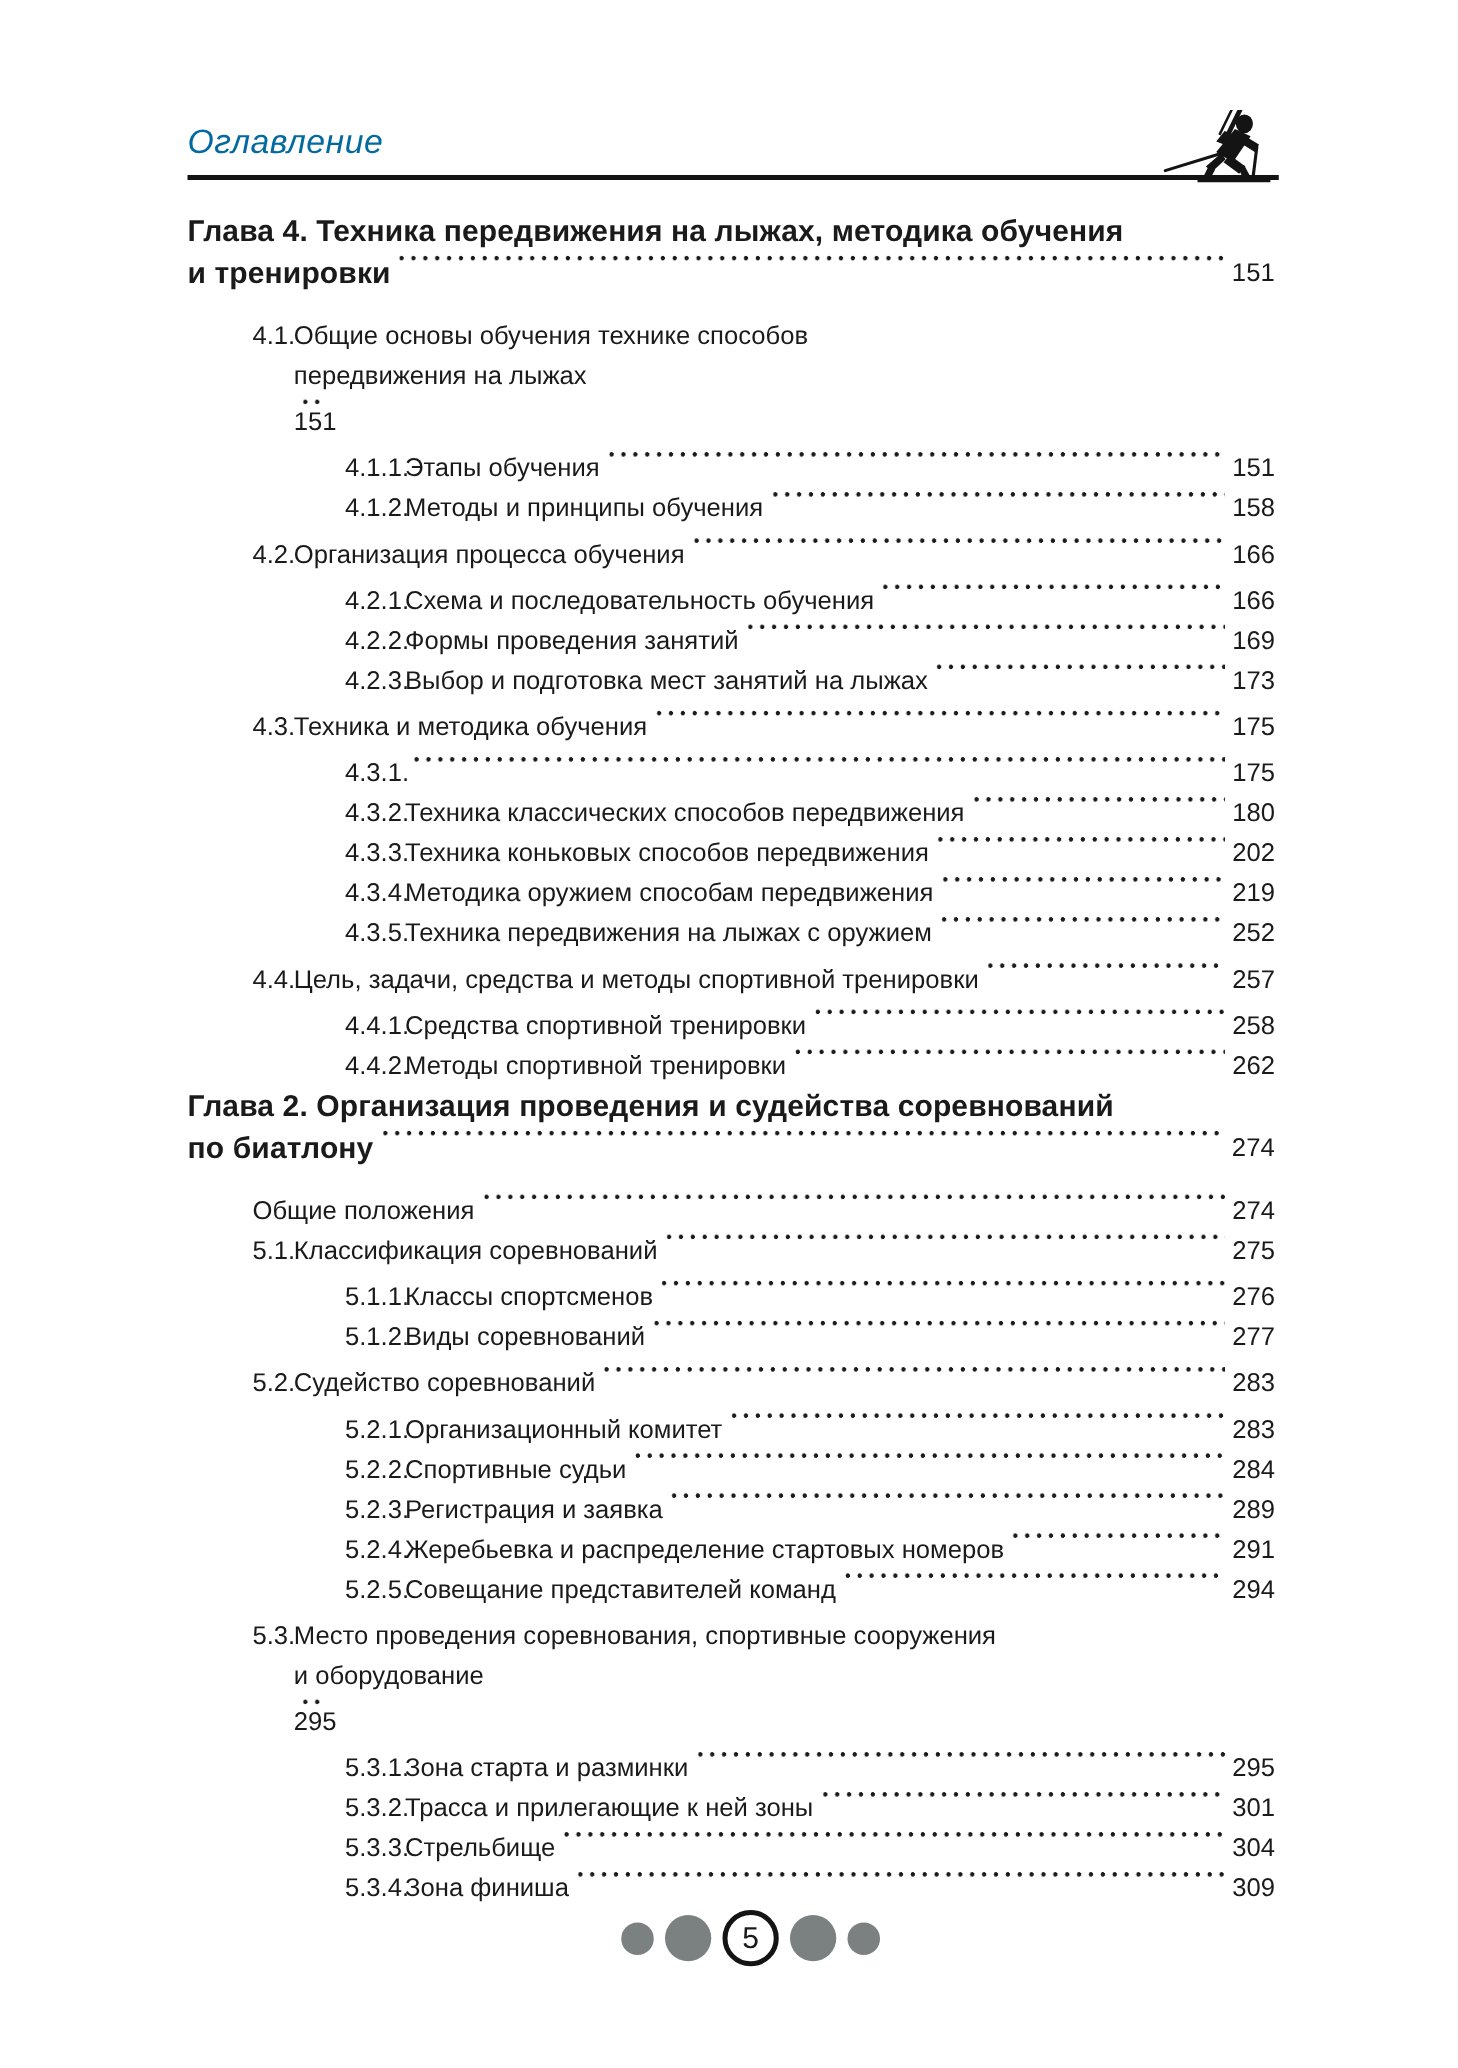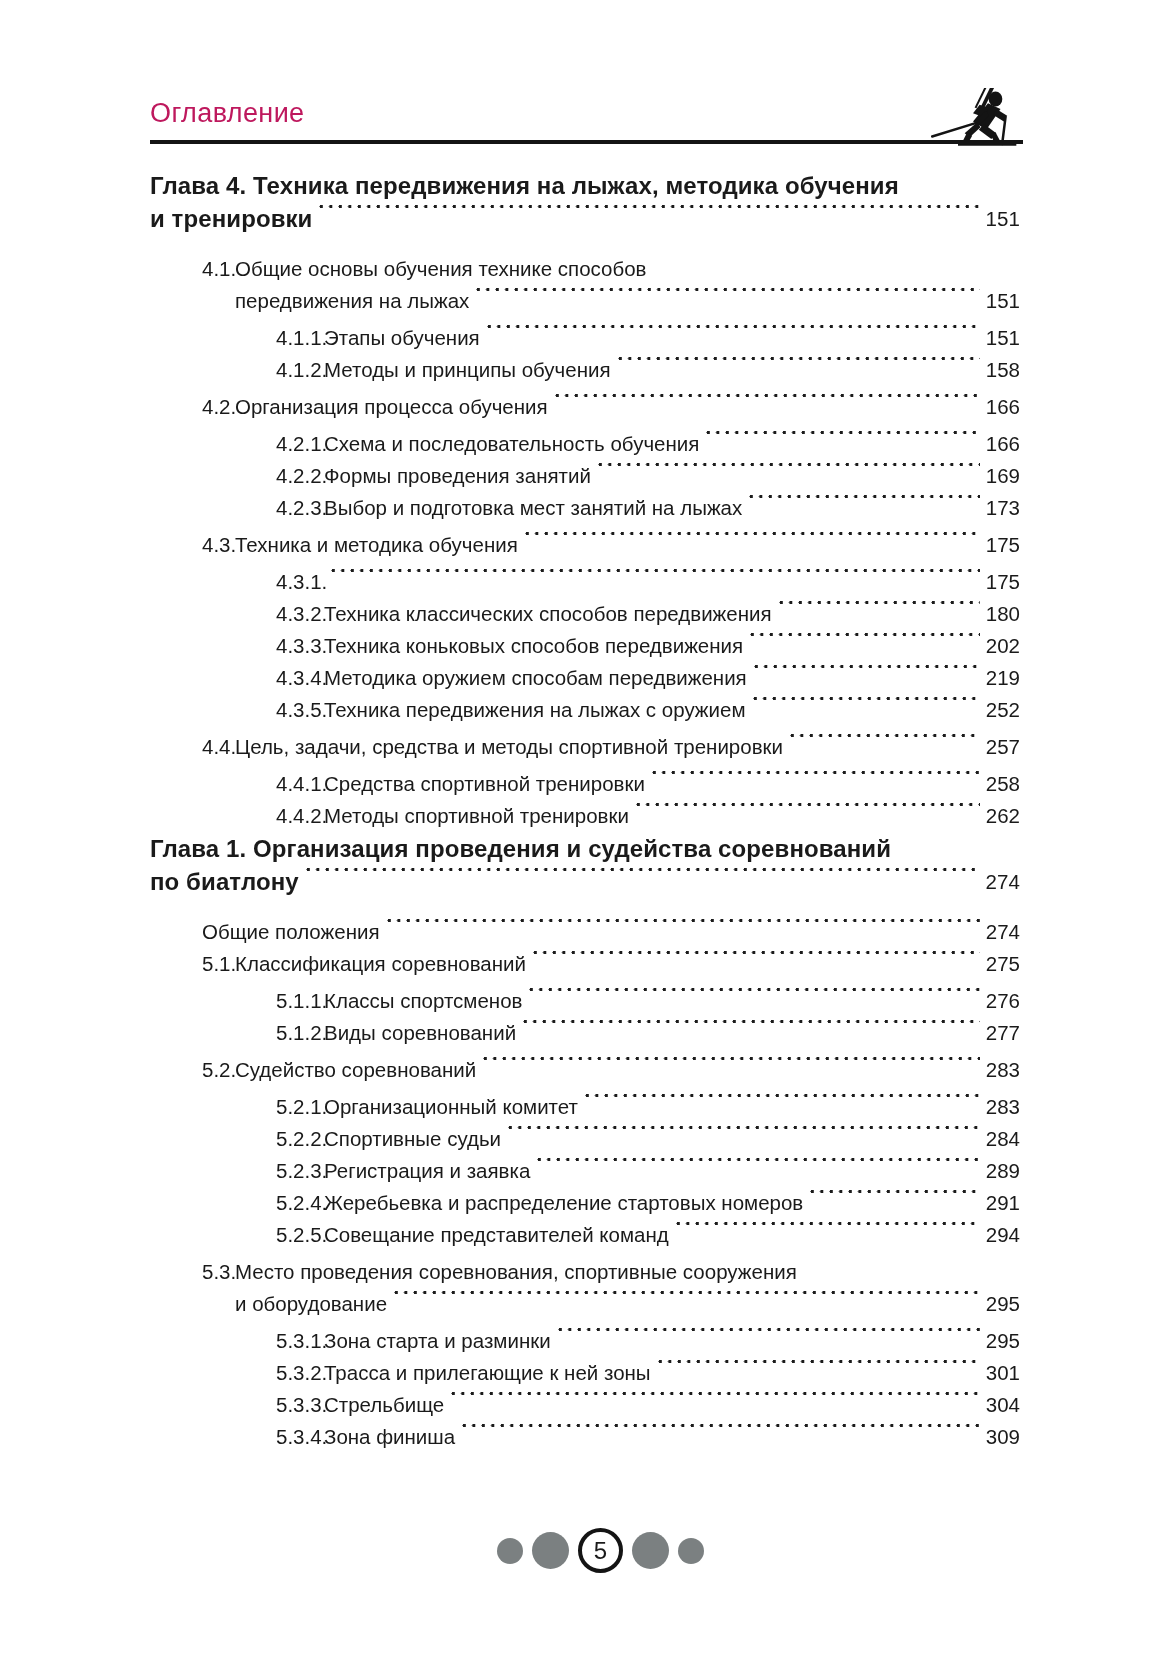--- a/index.html
+++ b/index.html
@@ -4,43 +4,44 @@
 <style>
   html,body{margin:0;padding:0;}
   body{
     width:1166px;height:1654px;background:#ffffff;position:relative;
     font-family:"Liberation Sans","DejaVu Sans",sans-serif;color:#1a1a1a;
     overflow:hidden;
   }
   
   .header-title{
     position:absolute;left:150px;top:98px;
-    font-size:27px;line-height:30px;font-weight:400;color:#be185d;
+    font-size:27px;line-height:30px;font-weight:400;color:#0369a1;
     letter-spacing:.4px;
+    font-style:italic;
   }
   .header-rule{
     position:absolute;left:150px;top:140px;width:873px;height:4px;background:#141414;
   }
   .skier{position:absolute;left:928px;top:88px;width:100px;height:62px;}
   
   .toc{position:absolute;left:150px;top:169px;width:873px;}
   .entry{margin:0;}
   .row{
     display:flex;align-items:flex-start;
     font-size:20.5px;line-height:32px;padding-right:3px;
   }
   .entry.chapter .row{font-size:24px;line-height:33px;font-weight:bold;letter-spacing:.1px;}
   .entry.chapter .pg{font-weight:normal;font-size:20.5px;}
   .entry.chapter{margin-bottom:18px;}
   .entry.section + .entry.chapter{margin-top:29px;}
   .entry.section + .entry.subsection{margin-top:5px;}
   .entry.subsection + .entry.section{margin-top:5px;}
   .section .row.first{padding-left:52px;}
   .section .num{flex:none;width:33px;}
-  .section .row.cont{padding-left:85px;}
+  .section .row.cont{padding-left:85px;flex-direction:column;}
   .subsection .row.first{padding-left:126px;}
   .subsection .num{flex:none;width:48px;}
   .ttl{flex:0 1 auto;white-space:nowrap;}
   .dots{
     flex:1 1 auto;min-width:14px;height:5px;align-self:baseline;
     margin:0 6px 0 7px;transform:translateY(2px);
     background-image:radial-gradient(circle at 2.2px 2.5px,#1b1b1b 1.55px,transparent 1.95px);
     background-size:9.5px 5px;background-repeat:repeat-x;background-position:left center;
   }
   .pg{flex:none;}
@@ -225,21 +226,21 @@
       <div class="entry subsection">
         <div class="row first">
           <span class="num">4.4.2.</span>
           <span class="ttl">Методы спортивной тренировки</span>
           <span class="dots"></span>
           <span class="pg">262</span>
         </div>
       </div>
       <div class="entry chapter">
         <div class="row first">
-          <span class="ttl">Глава 1. Организация проведения и судейства соревнований</span>
+          <span class="ttl">Глава 2. Организация проведения и судейства соревнований</span>
         </div>
         <div class="row cont">
           <span class="ttl">по биатлону</span>
           <span class="dots"></span>
           <span class="pg">274</span>
         </div>
       </div>
       <div class="entry section">
         <div class="row first">
           <span class="ttl">Общие положения</span>

